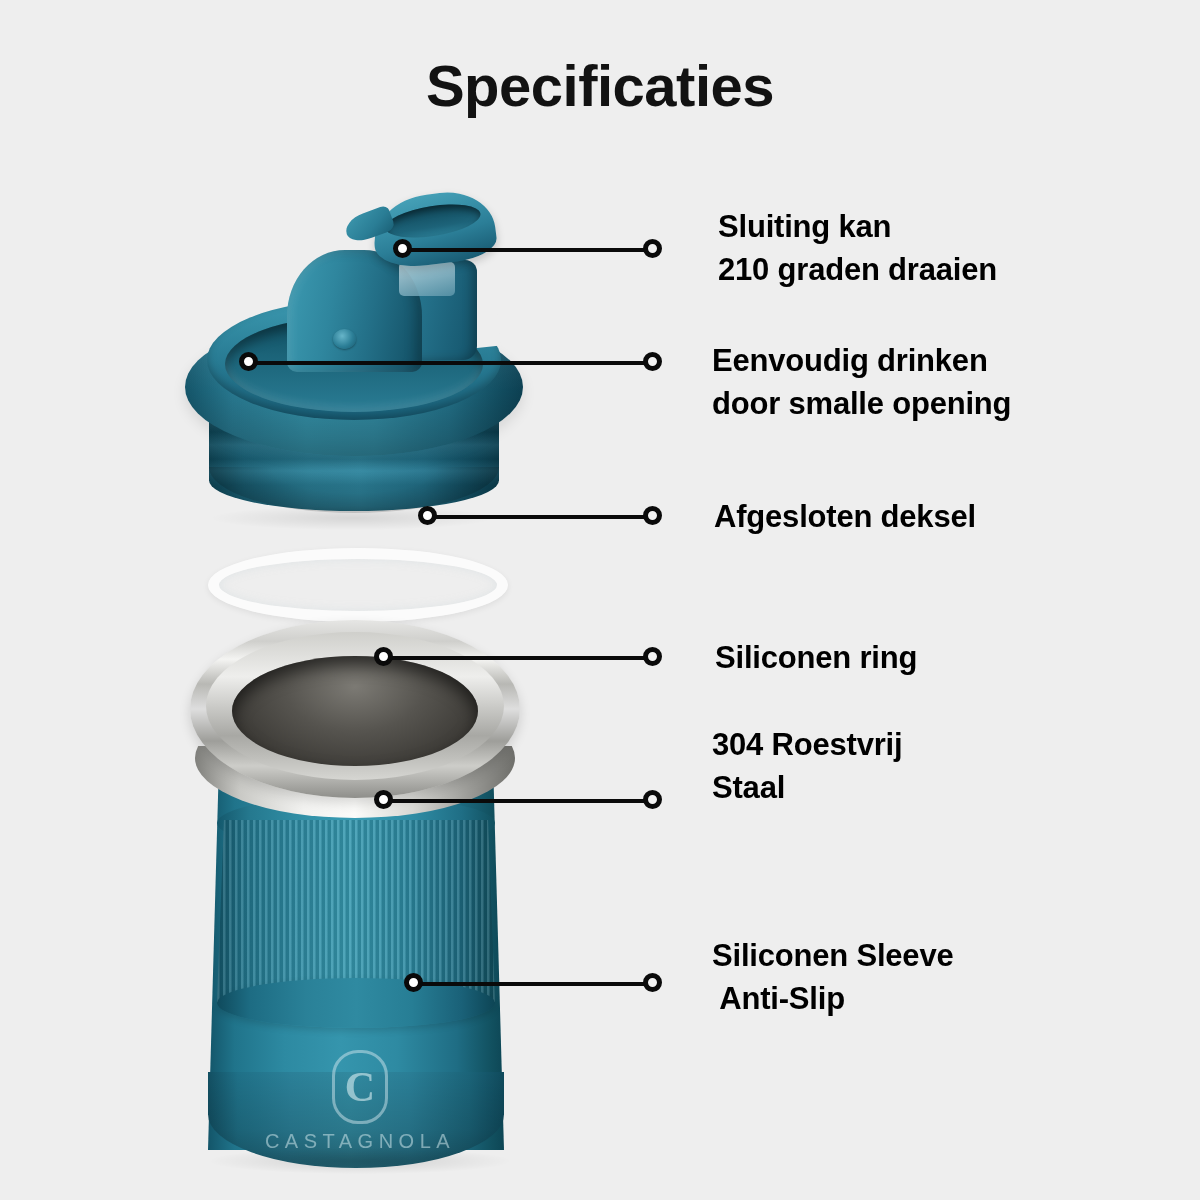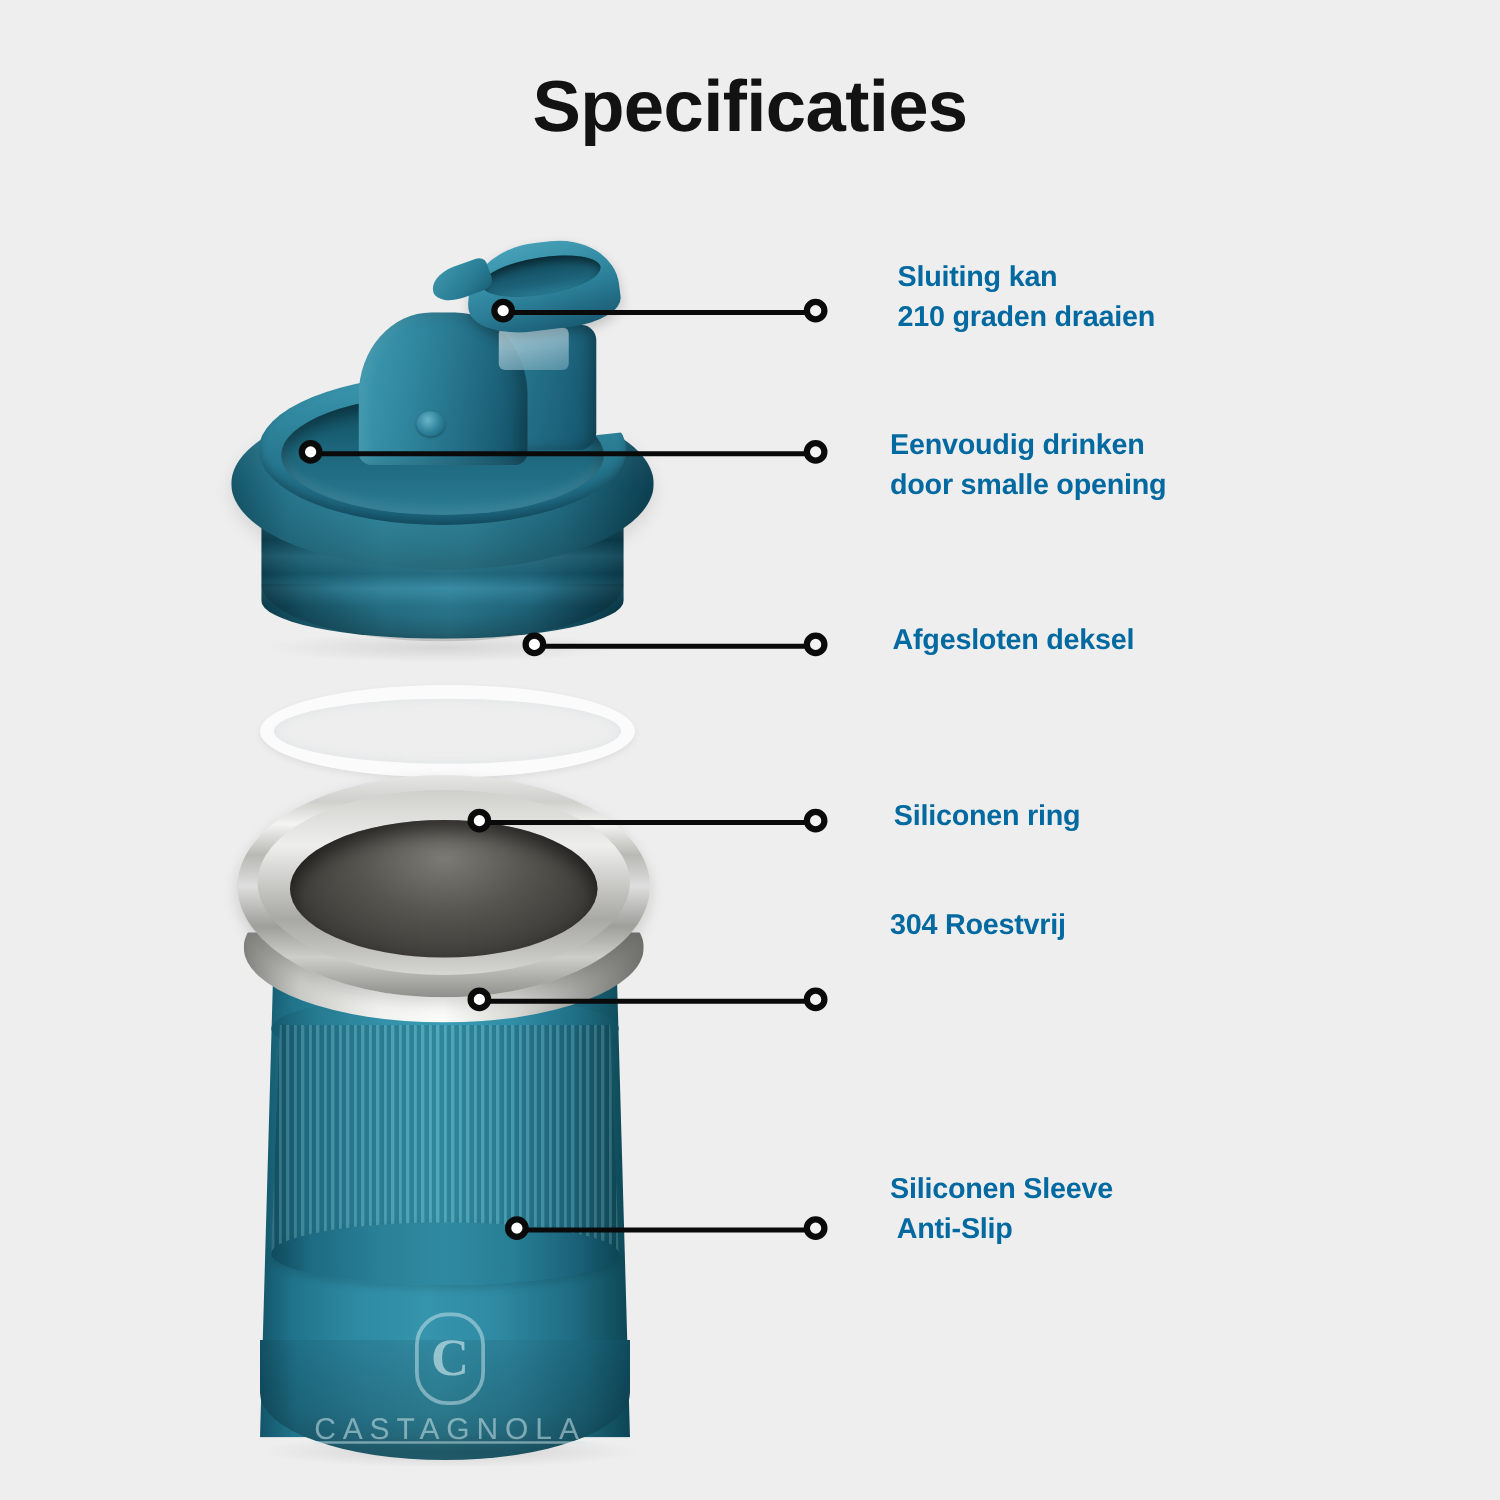--- a/index.html
+++ b/index.html
@@ -24,23 +24,23 @@
     font-size:58px;
     font-weight:bold;
     color:#121212;
     letter-spacing:-0.5px;
     line-height:1.05;
   }
 
   
   .callout-label {
     position:absolute;
-    font-size:23px;
+    font-size:31px;
     font-weight:bold;
-    color:#0369a1;
+    color:#000000;
     line-height:1.38;
     white-space:pre;
     letter-spacing:-0.2px;
   }
 
   
   .leader-line {
     position:absolute;
     height:4px;
     background:#0a0a0a;
@@ -345,25 +345,24 @@
     margin:0 auto 6px auto;
     border:3px solid rgba(215,235,240,0.48);
     border-radius:26px;
     display:flex; align-items:center; justify-content:center;
     font-size:42px; font-weight:bold;
     color:rgba(219,238,242,0.60);
     line-height:1;
     font-family:"Liberation Serif", serif;
   }
   #brand-name {
-    font-size:24px;
+    font-size:20px;
     letter-spacing:5.5px;
     color:rgba(214,235,240,0.52);
     font-weight:normal;
-    text-decoration:underline;
   }
 
   
   #cup-shadow {
     position:absolute;
     left:210px; top:1148px;
     width:300px; height:26px;
     border-radius:50%;
     background:radial-gradient(ellipse at 50% 50%, rgba(0,0,0,0.13) 0%, rgba(0,0,0,0.0) 72%);
   }
@@ -434,20 +433,20 @@
       <div class="leader-dot on-product" style="left: 418px; top: 506px;"></div>
       <div class="leader-dot" style="left: 643px; top: 506px;"></div>
       <div class="callout-label" style="left: 714px; top: 496px;"><div>Afgesloten deksel</div></div>
       <div class="leader-line" style="left: 381px; top: 656px; width: 271px;"></div>
       <div class="leader-dot on-product" style="left: 374px; top: 647px;"></div>
       <div class="leader-dot" style="left: 643px; top: 647px;"></div>
       <div class="callout-label" style="left: 715px; top: 637px;"><div>Siliconen ring</div></div>
       <div class="leader-line" style="left: 381px; top: 799px; width: 271px;"></div>
       <div class="leader-dot on-product" style="left: 374px; top: 790px;"></div>
       <div class="leader-dot" style="left: 643px; top: 790px;"></div>
-      <div class="callout-label" style="left: 712px; top: 724px;"><div>304 Roestvrij</div></div>
+      <div class="callout-label" style="left: 712px; top: 724px;"><div>304 Roestvrij</div><div>Staal</div></div>
       <div class="leader-line" style="left: 411px; top: 982px; width: 241px;"></div>
       <div class="leader-dot on-product" style="left: 404px; top: 973px;"></div>
       <div class="leader-dot" style="left: 643px; top: 973px;"></div>
       <div class="callout-label" style="left: 712px; top: 935px;"><div>Siliconen Sleeve</div><div> Anti-Slip</div></div>
     </div>
 
 </div>
 
 </body></html>

